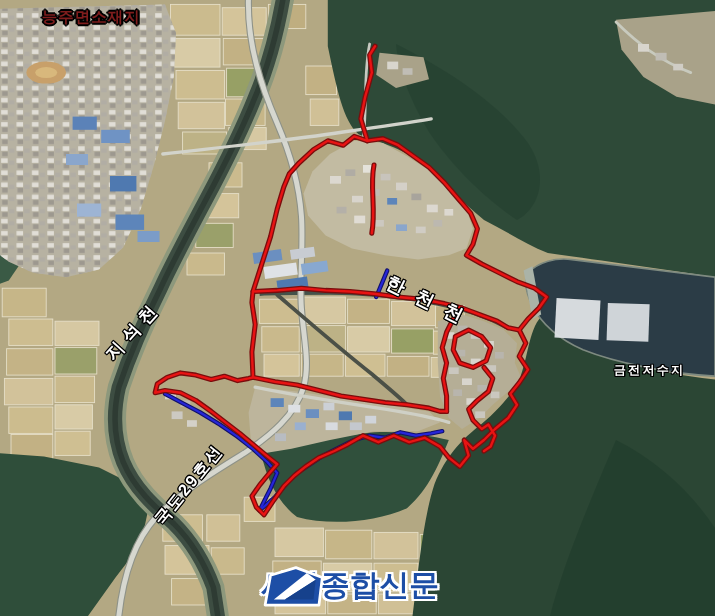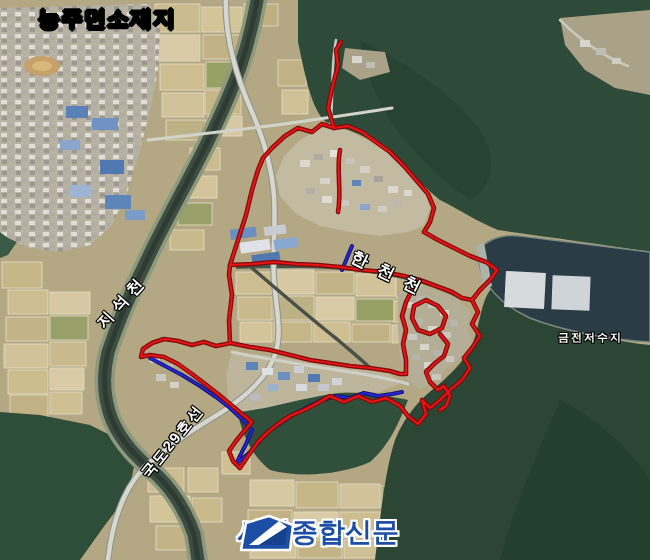--- a/index.html
+++ b/index.html
@@ -3,21 +3,21 @@
 <meta charset="utf-8">
 <style>
   html,body{margin:0;padding:0;background:#222;}
   .stage{position:relative;width:650px;height:560px;overflow:hidden;
          font-family:"Liberation Sans","DejaVu Sans",sans-serif;background:#b7ab87;}
   .stage svg{position:absolute;left:0;top:0;}
   .map-label{position:absolute;font-weight:bold;white-space:nowrap;line-height:1;}
   .lbl-outline-black{color:#fff;
      text-shadow:-1px -1px 0 #000,1px -1px 0 #000,-1px 1px 0 #000,1px 1px 0 #000,
                  0 -1px 0 #000,0 1px 0 #000,-1px 0 0 #000,1px 0 0 #000;}
-  .lbl-town{left:14px;top:8px;font-size:22px;color:#000000;letter-spacing:1px;
+  .lbl-town{left:14px;top:8px;font-size:14px;color:#7f1d1d;letter-spacing:1px;
      text-shadow:-1px -1px 0 #000,1px -1px 0 #000,-1px 1px 0 #000,1px 1px 0 #000,
                  0 -2px 0 #000,0 2px 0 #000,-2px 0 0 #000,2px 0 0 #000;padding-left:24px;}
   .lbl-jiseok{left:100px;top:318px;font-size:16px;letter-spacing:6px;
      transform:rotate(-48deg);transform-origin:0 50%;}
   .lbl-hancheon{left:356px;top:248px;font-size:17px;letter-spacing:12px;
      transform:rotate(26deg);transform-origin:0 0;}
   .lbl-reservoir{left:558px;top:332px;font-size:11px;letter-spacing:2px;}
   .lbl-route{left:144px;top:468px;font-size:15px;letter-spacing:2px;
      transform:rotate(-51deg);transform-origin:0 50%;}
   .watermark{position:absolute;left:237px;top:514px;display:flex;align-items:center;gap:6px;}

